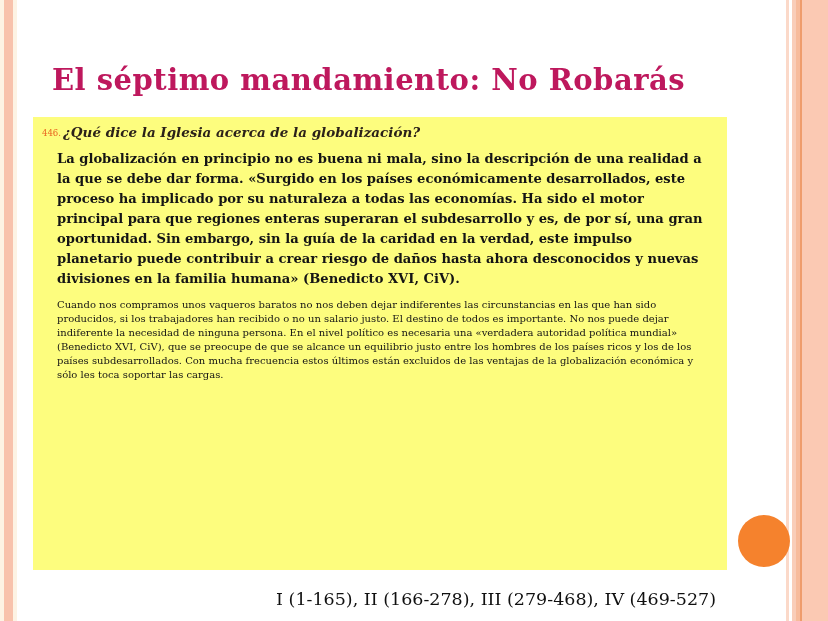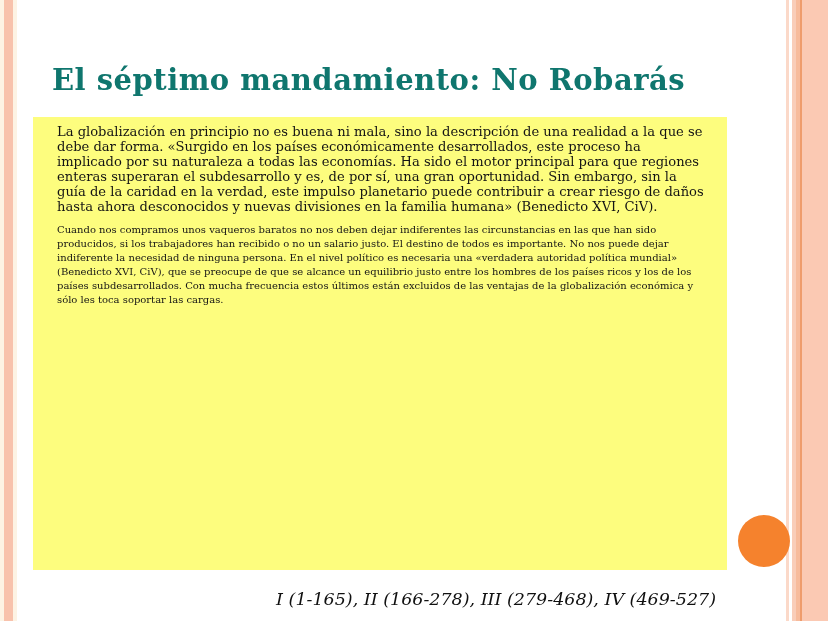--- a/index.html
+++ b/index.html
@@ -61,23 +61,23 @@
     font-size: 8.5px;
     margin-right: 2px;
     vertical-align: 1px;
   }
   .para {
     margin-left: 15px;
     color: #141414;
     text-align: left;
   }
   .para-bold {
-    font-weight: normal;
+    font-weight: bold;
     font-size: 13.1px;
-    line-height: 15px;
+    line-height: 20px;
     margin-right: 6px;
     margin-bottom: 9px;
   }
   .para-normal {
     font-size: 10px;
     line-height: 13.9px;
     margin-right: 0;
   }
 
   
@@ -89,37 +89,39 @@
   }
 
   
   .slide-footer {
     position: absolute;
     top: 589px;
     right: 112px;
     font-size: 17.5px;
     color: #101010;
     white-space: nowrap;
-    font-style: italic;
   }
 </style>
 </head>
 <body>
 
 <div class="left-bar-halo"></div>
 <div class="left-bar" style="background: rgb(248, 194, 172);"></div>
 
 <div class="stripe stripe-a" style="background: rgb(251, 217, 201);"></div>
 <div class="stripe stripe-b" style="background: rgb(249, 205, 185);"></div>
 <div class="stripe stripe-c" style="background: rgb(247, 187, 156);"></div>
 <div class="stripe stripe-line" style="background: rgb(239, 156, 108);"></div>
 <div class="stripe stripe-band" style="background: rgb(251, 201, 179);"></div>
 
-<h1 class="slide-title" style="color: #0f766e;">El séptimo mandamiento: No Robarás</h1>
+<h1 class="slide-title" style="color: #be185d;">El séptimo mandamiento: No Robarás</h1>
 
 <div class="yellow-box" style="background: rgb(253, 253, 126);">
+  <div class="question-line">
+    <span class="question-number" style="color: rgb(232, 100, 31);">446.</span><span>¿Qué dice la Iglesia acerca de la globalización?</span>
+  </div>
   <p class="para para-bold">La globalización en principio no es buena ni mala, sino la descripción de una realidad a la que se debe dar forma. «Surgido en los países económicamente desarrollados, este proceso ha implicado por su naturaleza a todas las economías. Ha sido el motor principal para que regiones enteras superaran el subdesarrollo y es, de por sí, una gran oportunidad. Sin embargo, sin la guía de la caridad en la verdad, este impulso planetario puede contribuir a crear riesgo de daños hasta ahora desconocidos y nuevas divisiones en la familia humana» (Benedicto XVI, CiV).</p>
   <p class="para para-normal">Cuando nos compramos unos vaqueros baratos no nos deben dejar indiferentes las circunstancias en las que han sido producidos, si los trabajadores han recibido o no un salario justo. El destino de todos es importante. No nos puede dejar indiferente la necesidad de ninguna persona. En el nivel político es necesaria una «verdadera autoridad política mundial» (Benedicto XVI, CiV), que se preocupe de que se alcance un equilibrio justo entre los hombres de los países ricos y los de los países subdesarrollados. Con mucha frecuencia estos últimos están excluidos de las ventajas de la globalización económica y sólo les toca soportar las cargas.</p>
 </div>
 
 <div class="accent-circle" style="background: rgb(245, 130, 45);"></div>
 
 <div class="slide-footer">I (1-165), II (166-278), III (279-468), IV (469-527)</div>
 
 </body></html>

